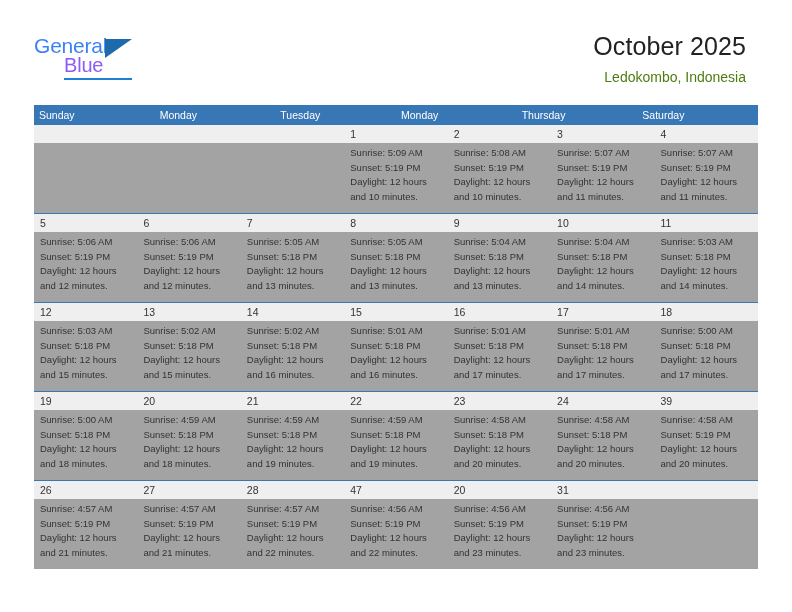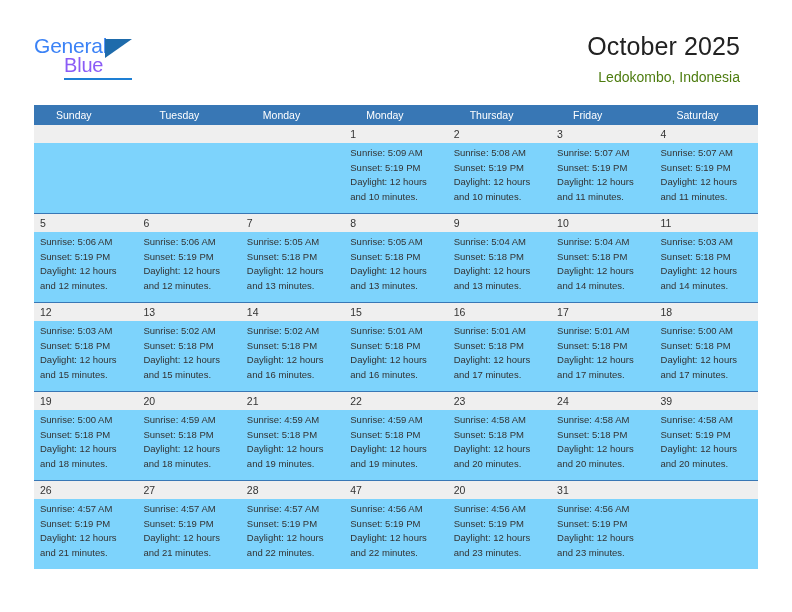--- a/index.html
+++ b/index.html
@@ -58,21 +58,21 @@
     position: absolute;
     left: 30px;
     top: 44px;
     width: 68px;
     height: 2px;
     background: #1e7fd4;
   }
 
   .title-block {
     position: absolute;
-    right: 52px;
+    right: 46px;
     top: 30px;
     text-align: right;
   }
   .cal-title {
     font-size: 25px;
     color: #222222;
     font-weight: normal;
     line-height: 32px;
     letter-spacing: 0.1px;
   }
@@ -94,21 +94,21 @@
     display: flex;
     width: 100%;
     background: #3877b5;
     height: 20px;
   }
   .dow {
     flex: 1 1 0;
     color: #ffffff;
     font-size: 10.5px;
     line-height: 20px;
-    padding-left: 22px;
+    padding-left: 5px;
     white-space: nowrap;
     overflow: hidden;
   }
 
   .week {
     width: 100%;
     border-top: 1.5px solid #3877b5;
   }
   .week:first-of-type { border-top: none; }
 
@@ -121,21 +121,21 @@
   .num-cell {
     flex: 1 1 0;
     font-size: 10.5px;
     color: #333333;
     line-height: 18px;
     padding-left: 6px;
   }
   .body-row {
     display: flex;
     width: 100%;
-    background: #7dd3fc;
+    background: #a3a3a3;
     height: 70px;
   }
   .body-cell {
     flex: 1 1 0;
     padding: 3px 4px 0 6px;
   }
   .ln {
     font-size: 9.5px;
     color: #333333;
     line-height: 14.6px;
@@ -160,25 +160,24 @@
     <div class="title-block">
       <div class="cal-title">October 2025</div>
       <div class="cal-subtitle">Ledokombo, Indonesia</div>
     </div>
 
   </div>
 
   <div class="calendar">
     <div class="dow-row" id="dow-row">
         <div class="dow">Sunday</div>
+        <div class="dow">Monday</div>
         <div class="dow">Tuesday</div>
         <div class="dow">Monday</div>
-        <div class="dow">Monday</div>
         <div class="dow">Thursday</div>
-        <div class="dow">Friday</div>
         <div class="dow">Saturday</div>
       </div>
     <div id="weeks-container">
         <div class="week">
           <div class="num-row">
             <div class="num-cell"></div>
             <div class="num-cell"></div>
             <div class="num-cell"></div>
             <div class="num-cell">1</div>
             <div class="num-cell">2</div>

